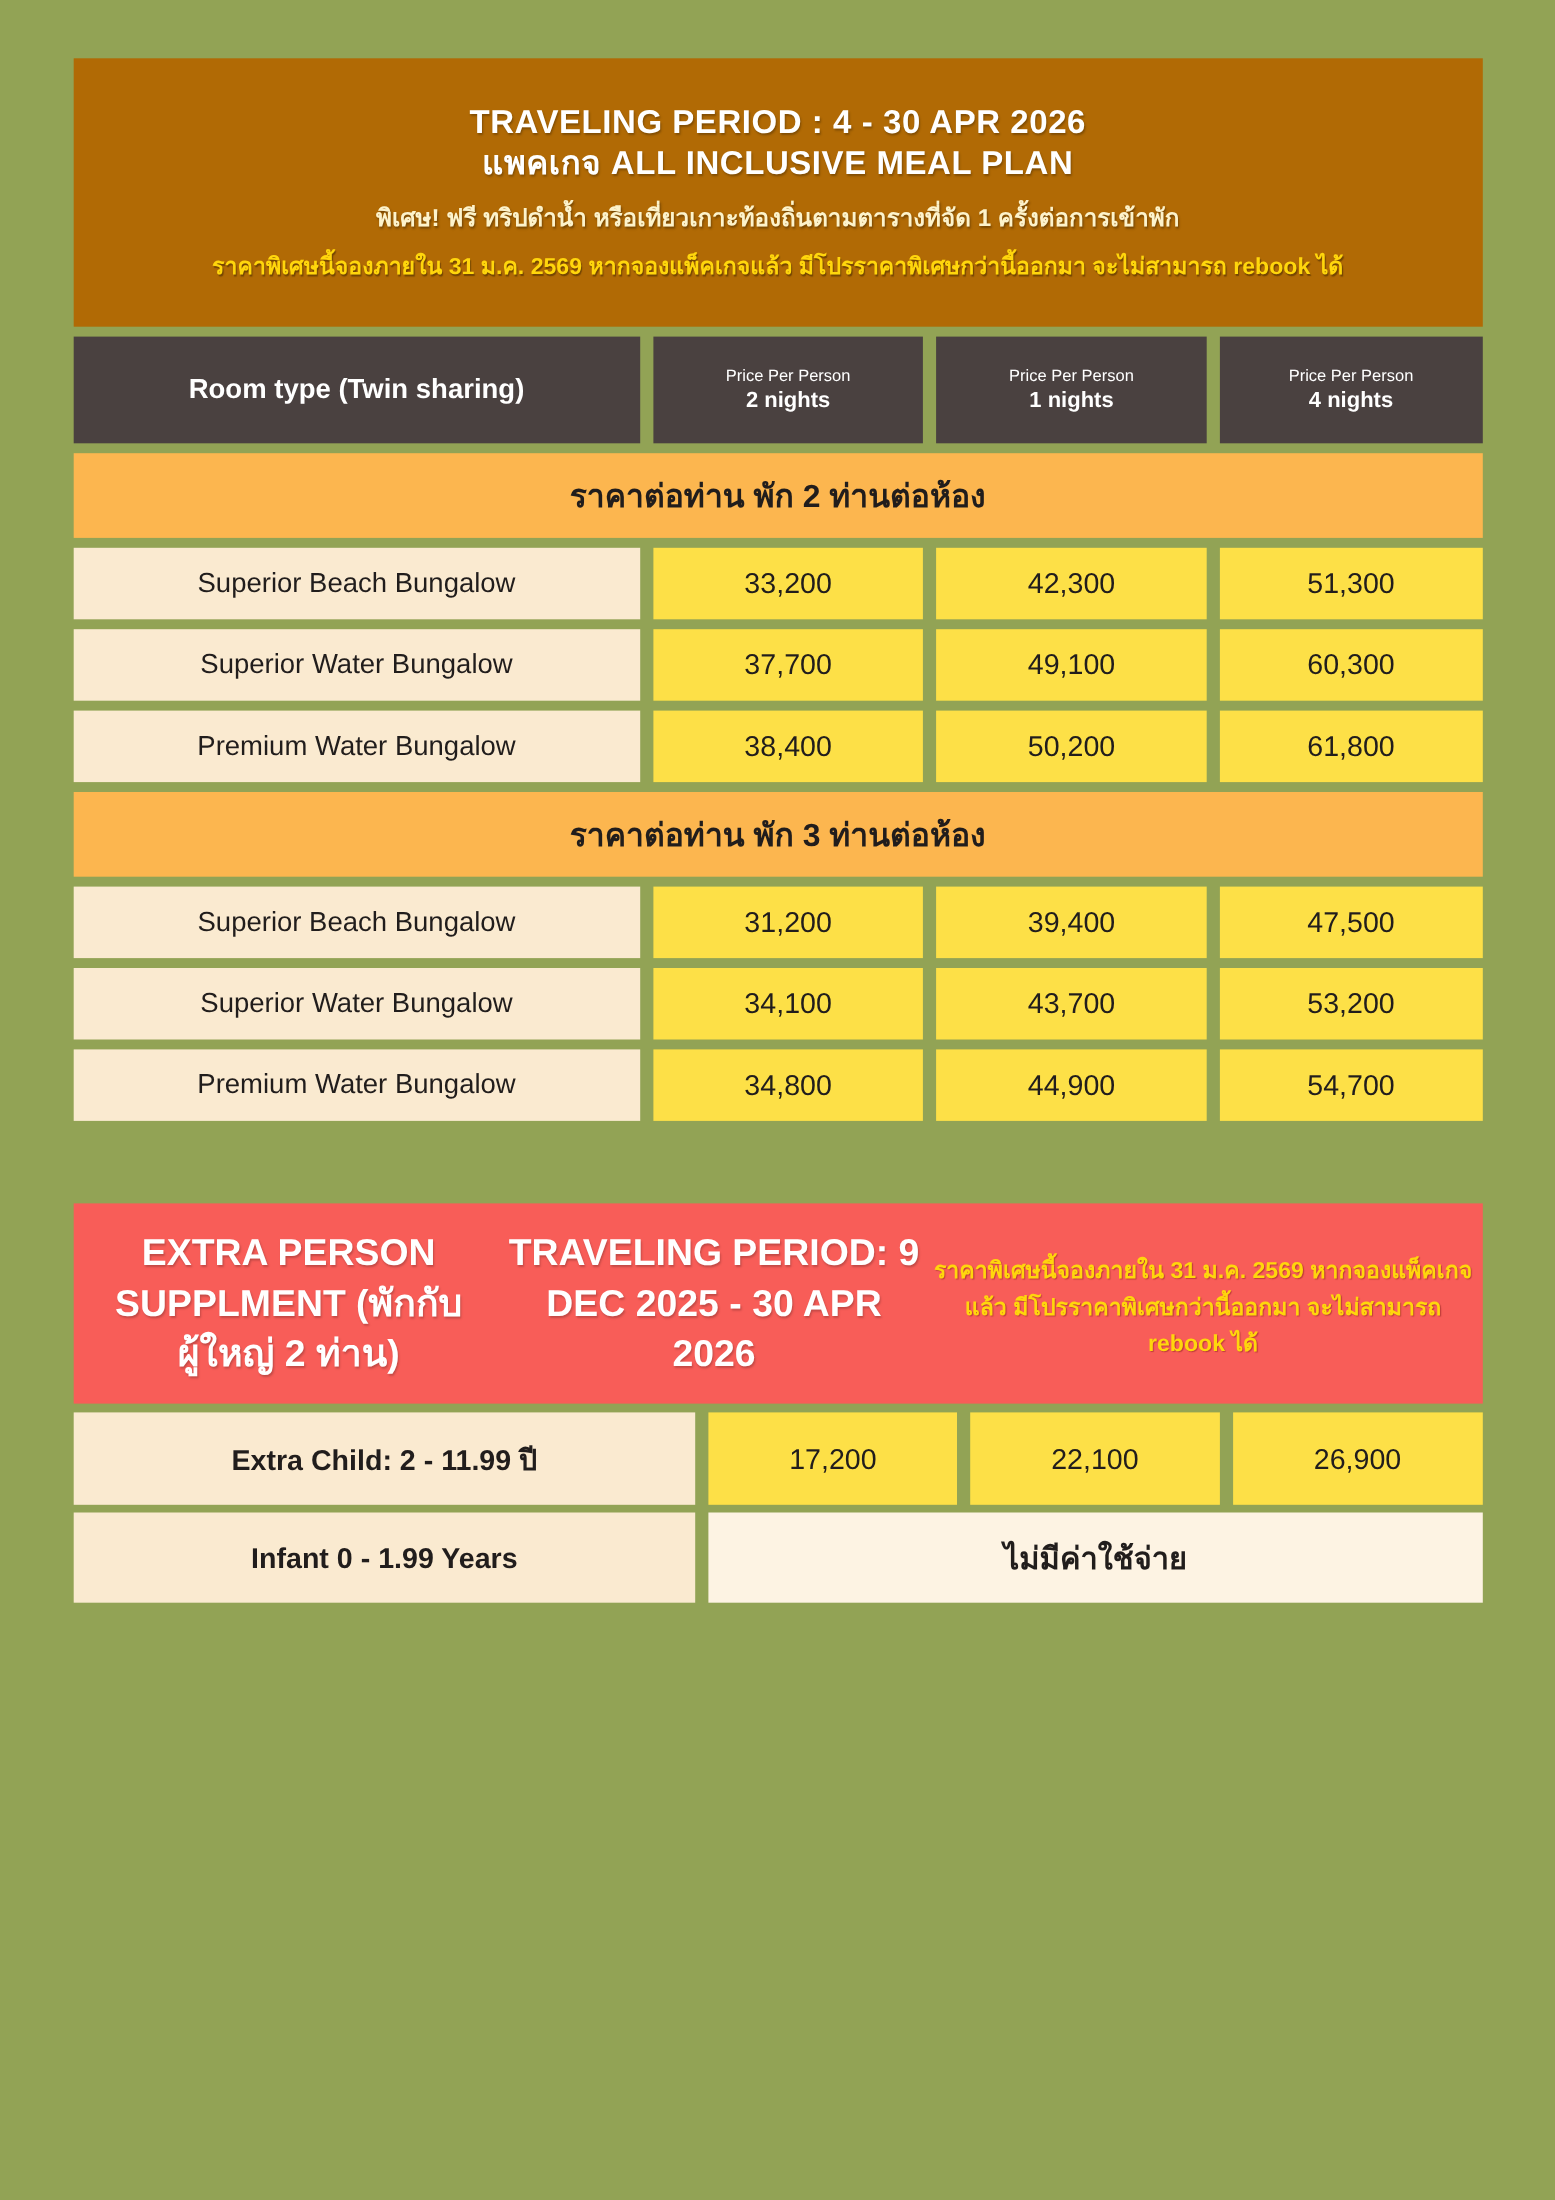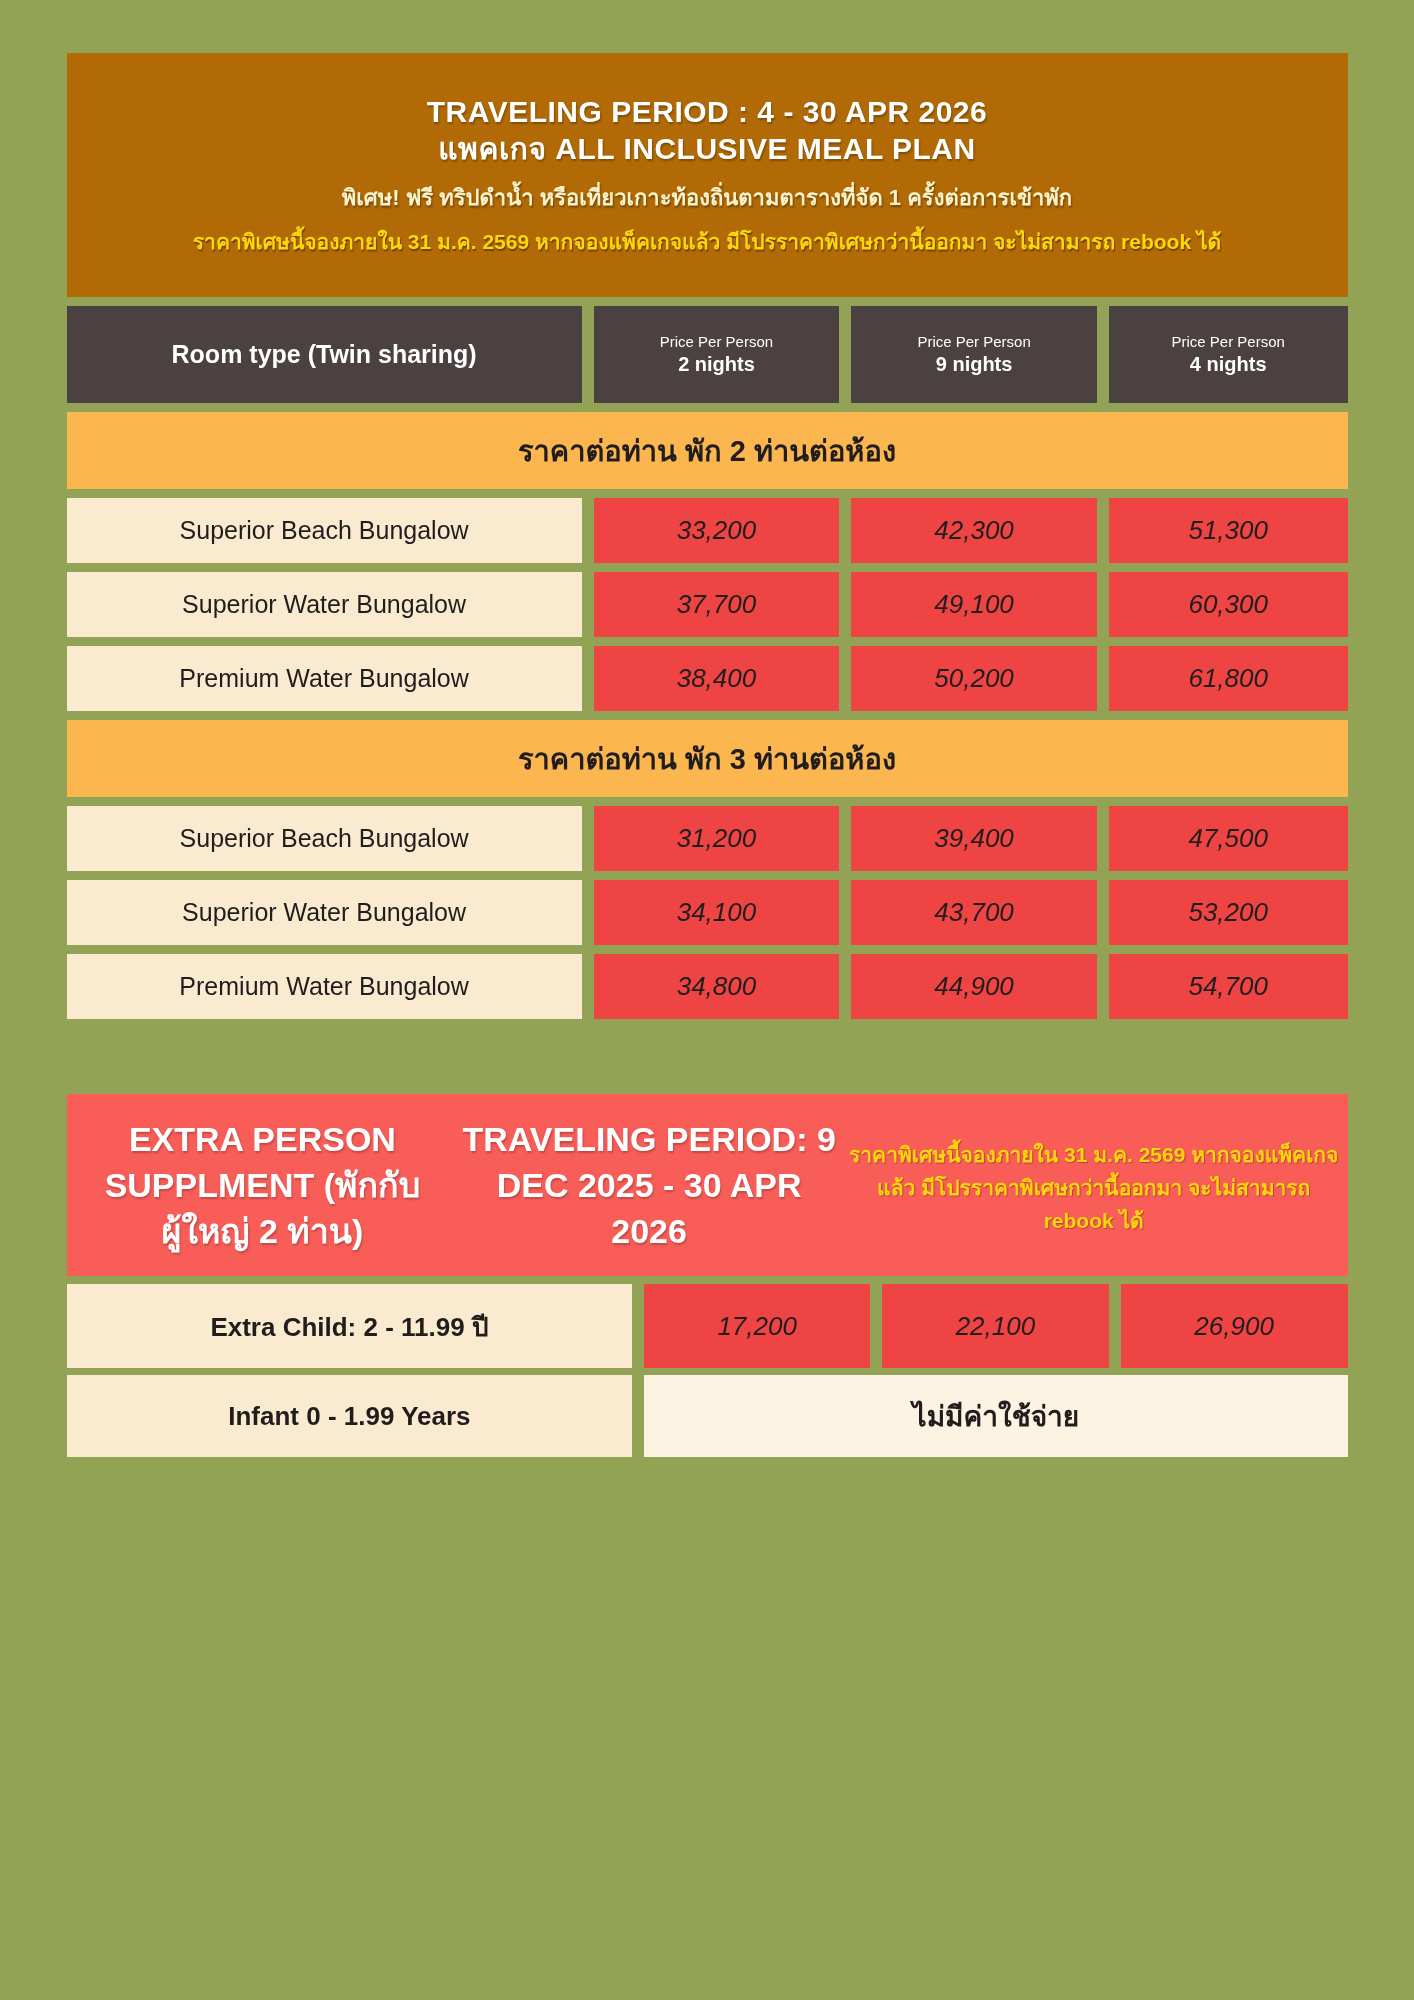--- a/index.html
+++ b/index.html
@@ -54,21 +54,21 @@
   }
   .th-room { font-weight: bold; font-size: 25px; }
   .th-line1 { font-size: 15px; }
   .th-line2 { font-size: 20px; font-weight: bold; margin-top: 3px; }
   .band {
     grid-column: 1 / span 4;
     background: #fcb64f;
     font-size: 29px; font-weight: 600; text-align: center;
   }
   .room { background: #faead0; font-size: 25px; font-weight: 500; }
-  .price { background: #ef4444; font-size: 26px; font-style: italic; }
+  .price { background: #fde047; font-size: 26px; }
 
   
   .extra-box {
     margin-top: 75px;
     background: #f85d58;
     height: 182px;
     display: flex; flex-direction: row;
     align-items: center; justify-content: center;
     text-align: center;
   }
@@ -111,21 +111,21 @@
 
   <div class="price-grid">
 
     <div class="cell th th-room">Room type (Twin sharing)</div>
     <div class="cell th">
       <div class="th-line1">Price Per Person</div>
       <div class="th-line2">2 nights</div>
     </div>
     <div class="cell th">
       <div class="th-line1">Price Per Person</div>
-      <div class="th-line2">9 nights</div>
+      <div class="th-line2">1 nights</div>
     </div>
     <div class="cell th">
       <div class="th-line1">Price Per Person</div>
       <div class="th-line2">4 nights</div>
     </div>
 
     <div class="cell band">ราคาต่อท่าน พัก 2 ท่านต่อห้อง</div>
 
     <div class="cell room">Superior Beach Bungalow</div>
     <div class="cell price">33,200</div>

